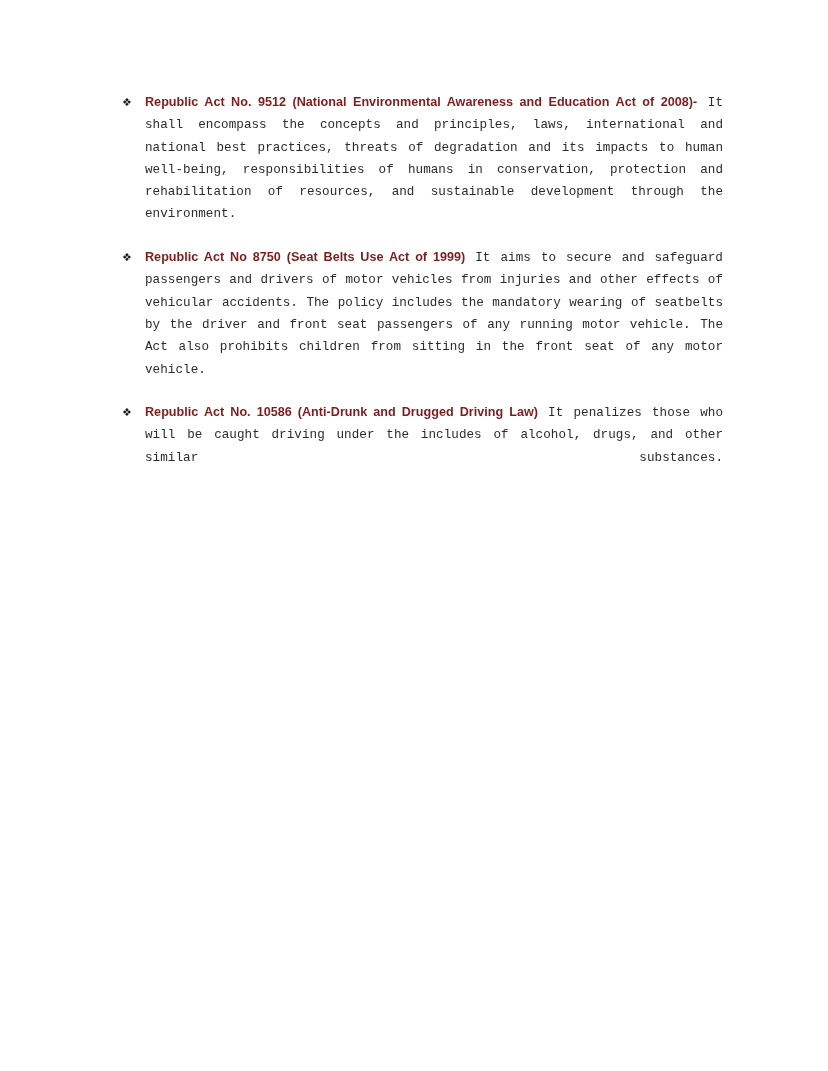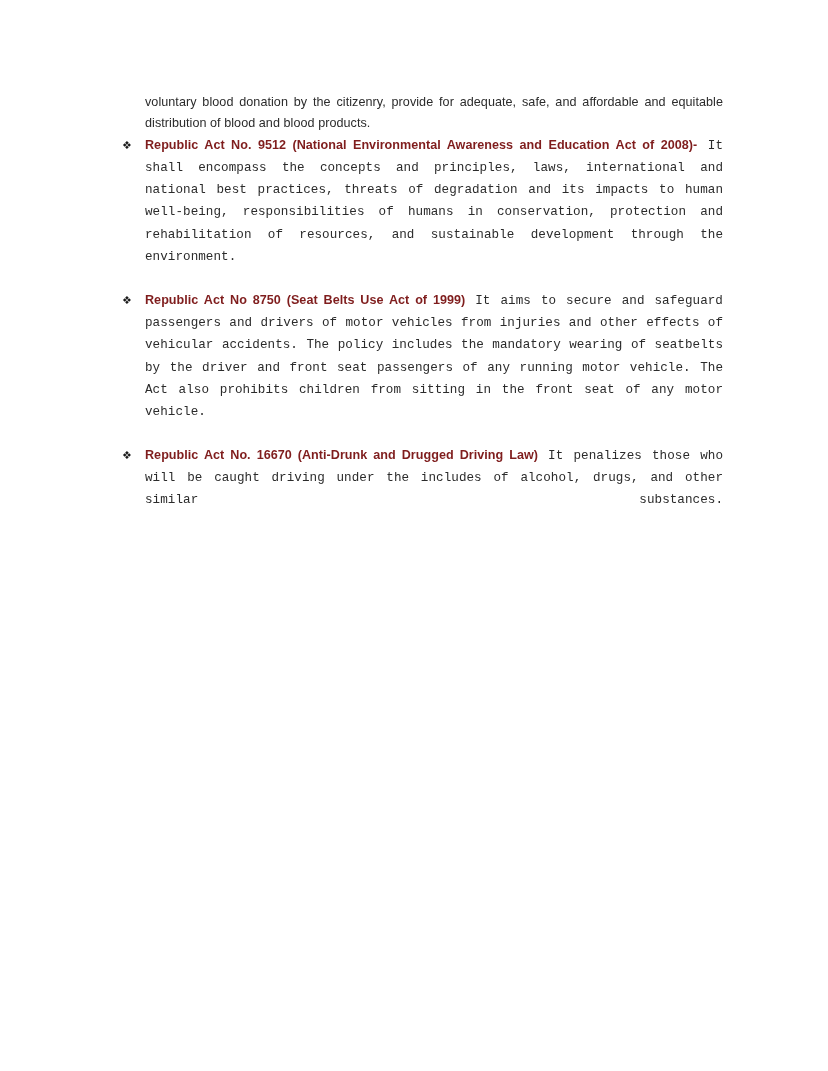--- a/index.html
+++ b/index.html
@@ -82,31 +82,30 @@
     display: inline-block;
     width: 100%;
   }
 </style>
 </head>
 <body>
 
 <div class="page">
   <div class="content">
 
-    <p class="cont-para">voluntary blood donation by the citizenry, provide for adequate, safe, and affordable and equitable distribution of blood and blood products.</p>
 
     <ul class="bullet-list">
 
       <li class="bullet-item">
         <span class="bullet-marker">❖</span><span class="act-title">Republic Act No. 9512 (National Environmental Awareness and Education Act of 2008)-</span><span class="act-body"> It shall encompass the concepts and principles, laws, international and national best practices, threats of degradation and its impacts to human well-being, responsibilities of humans in conservation, protection and rehabilitation of resources, and sustainable development through the environment.</span>
       </li>
 
       <li class="bullet-item">
         <span class="bullet-marker">❖</span><span class="act-title">Republic Act No 8750 (Seat Belts Use Act of 1999)</span><span class="act-body"> It aims to secure and safeguard passengers and drivers of motor vehicles from injuries and other effects of vehicular accidents. The policy includes the mandatory wearing of seatbelts by the driver and front seat passengers of any running motor vehicle. The Act also prohibits children from sitting in the front seat of any motor vehicle.</span>
       </li>
 
       <li class="bullet-item">
-        <span class="bullet-marker">❖</span><span class="act-title">Republic Act No. 16670 (Anti-Drunk and Drugged Driving Law)</span><span class="act-body"> It penalizes those who will be caught driving under the includes of alcohol, drugs, and other similar substances.</span>
+        <span class="bullet-marker">❖</span><span class="act-title">Republic Act No. 10586 (Anti-Drunk and Drugged Driving Law)</span><span class="act-body"> It penalizes those who will be caught driving under the includes of alcohol, drugs, and other similar substances.</span>
       </li>
 
     </ul>
   </div>
 </div>
 
 </body></html>

